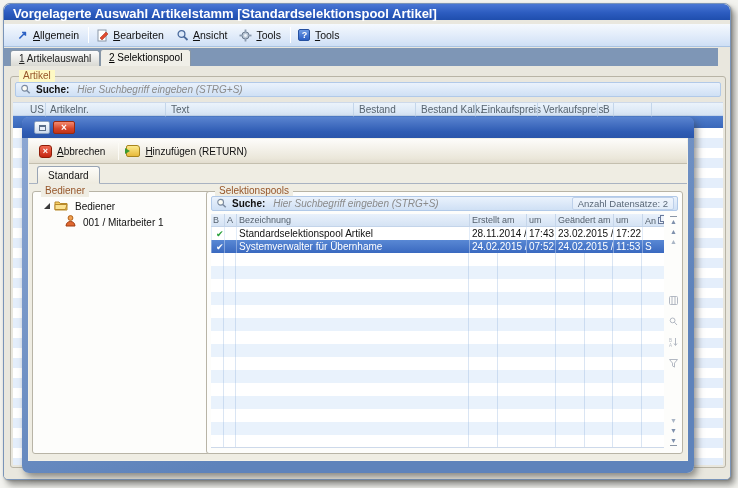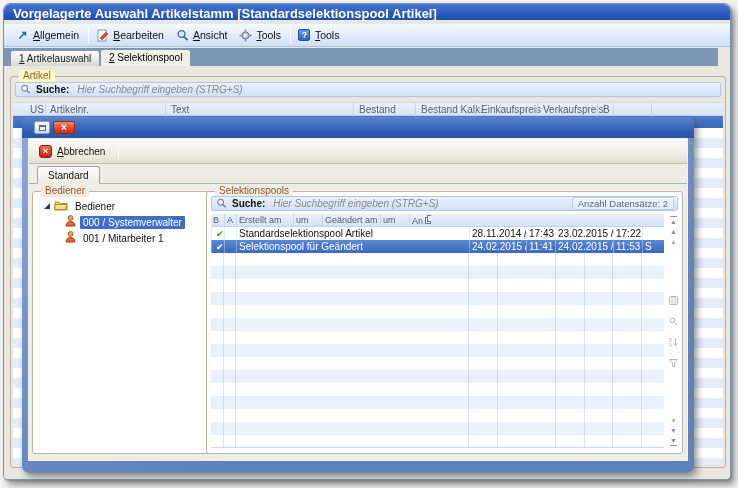--- a/index.html
+++ b/index.html
@@ -272,20 +272,24 @@
     </div>
 
     <div class="dlg-body">
 
       <div class="dtoolbar">
         <div class="tbtn">
           <span class="icon-cancel">×</span>
           <span class="tbtn-label">Abbrechen</span>
         </div>
         <div class="tsep"></div>
+        <div class="tbtn">
+          <span class="icon-add"></span>
+          <span class="tbtn-label">Hinzufügen (RETURN)</span>
+        </div>
       </div>
 
       <div class="dtabrow">
         <div class="dtab">
           <span>Standard</span>
         </div>
       </div>
 
       <div class="dcontent">
 
@@ -302,29 +306,20 @@
               </span>
               <span class="tlabel">Bediener</span>
             </div>
             <div class="trow trow-child">
               <span>
                 <svg width="11" height="12" viewBox="0 0 11 12">
                     <circle cx="5.5" cy="3" r="2.4" fill="#f0a050" stroke="#b06018"></circle>
                     <path d="M1 11 q0.5-4.5 4.5-4.5 q4 0 4.5 4.5 Z" fill="#e06830" stroke="#a03c10"></path>
                   </svg>
               </span>
-              <span class="tlabel sel">000 / Systemverwalter</span>
-            </div>
-            <div class="trow trow-child">
-              <span>
-                <svg width="11" height="12" viewBox="0 0 11 12">
-                    <circle cx="5.5" cy="3" r="2.4" fill="#f0a050" stroke="#b06018"></circle>
-                    <path d="M1 11 q0.5-4.5 4.5-4.5 q4 0 4.5 4.5 Z" fill="#e06830" stroke="#a03c10"></path>
-                  </svg>
-              </span>
               <span class="tlabel">001 / Mitarbeiter 1</span>
             </div>
           </div>
         </div>
 
         <div class="group sgroup">
           <span class="gcaption">Selektionspools</span>
 
           <div class="searchbar ssearch">
             <span class="mi" style="margin-left:3px">
@@ -335,20 +330,21 @@
             </span>
             <span class="search-label">Suche:</span>
             <span class="search-placeholder">Hier Suchbegriff eingeben (STRG+S)</span>
             <span class="count-badge">Anzahl Datensätze: 2</span>
           </div>
 
           <div class="grid">
             <div class="ghead">
               <div class="gc gc-b">B</div>
               <div class="gc gc-a">A</div>
+              <div class="gc gc-bez">Bezeichnung</div>
               <div class="gc gc-d1">Erstellt am</div>
               <div class="gc gc-u1">um</div>
               <div class="gc gc-d2">Geändert am</div>
               <div class="gc gc-u2">um</div>
               <div class="gc gc-an"><span>An</span><span class="copy-ic"><svg width="8" height="9" viewBox="0 0 8 9">
                       <rect x="0.5" y="2.5" width="5" height="6" fill="#eef4fc" stroke="#6a7a9a"></rect>
                       <rect x="2.5" y="0.5" width="5" height="6" fill="#eef4fc" stroke="#6a7a9a"></rect>
                     </svg></span></div>
             </div>
 
@@ -359,23 +355,23 @@
               <div class="gc gc-d1">28.11.2014 /Fr</div>
               <div class="gc gc-u1">17:43</div>
               <div class="gc gc-d2">23.02.2015 /Mo</div>
               <div class="gc gc-u2">17:22</div>
               <div class="gc gc-an"></div>
             </div>
 
             <div class="grow grow2">
               <div class="gc gc-b"><span class="check check-white">✔</span></div>
               <div class="gc gc-a"></div>
-              <div class="gc gc-bez">Selektionspool für Geändert</div>
+              <div class="gc gc-bez">Systemverwalter für Übernhame</div>
               <div class="gc gc-d1">24.02.2015 /Di</div>
-              <div class="gc gc-u1">11:41</div>
+              <div class="gc gc-u1">07:52</div>
               <div class="gc gc-d2">24.02.2015 /Di</div>
               <div class="gc gc-u2">11:53</div>
               <div class="gc gc-an">S</div>
             </div>
 
             <div class="gstripes">
               <span class="gvline" style="left:12px"></span>
               <span class="gvline" style="left:24px"></span>
               <span class="gvline" style="right:195px"></span>
               <span class="gvline" style="right:166px"></span>

